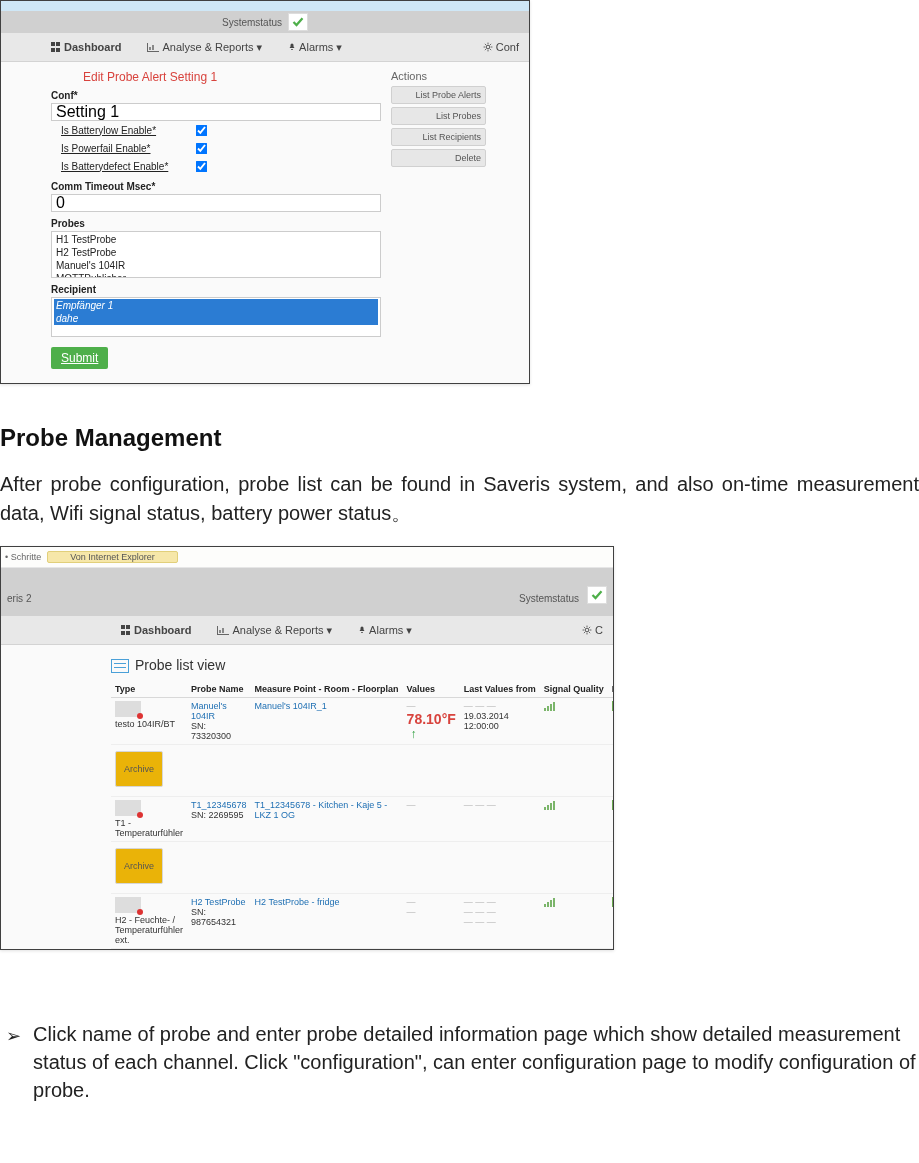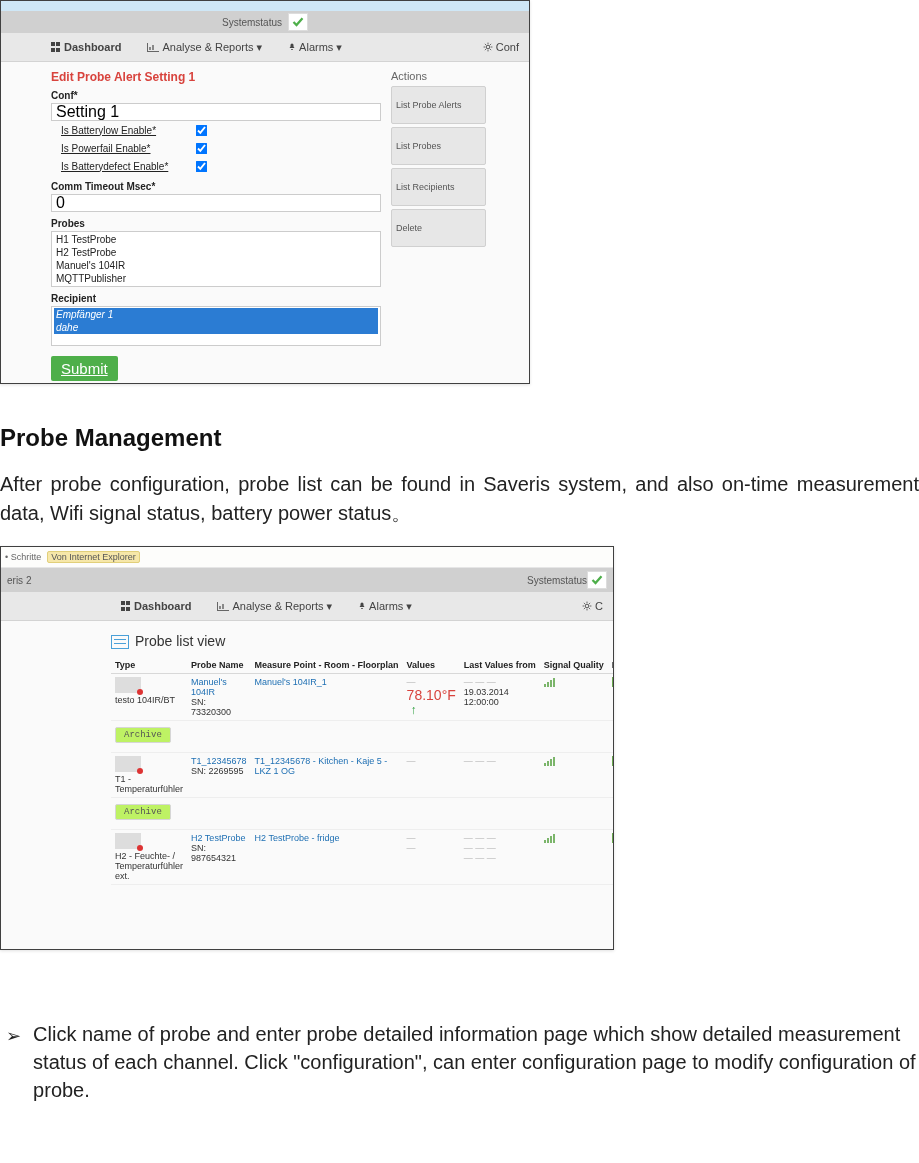--- a/index.html
+++ b/index.html
@@ -58,94 +58,94 @@
   .grid-icon{display:inline-flex;flex-wrap:wrap;width:10px;height:10px;gap:1px;}
   .grid-icon span{width:4px;height:4px;background:#444;}
   .chart-icon{width:11px;height:8px;border-left:1px solid #666;border-bottom:1px solid #666;position:relative;}
   .chart-icon:before{content:"";position:absolute;left:1px;bottom:1px;width:2px;height:3px;background:#888;}
   .chart-icon:after{content:"";position:absolute;left:4px;bottom:1px;width:2px;height:5px;background:#888;}
   .bell-icon{width:8px;height:8px;}
   .gear-icon{width:10px;height:10px;}
   .shot1 .content{display:flex;padding:8px 12px 12px 50px;height:320px;}
   .form-col{width:330px;font-size:10px;}
   .actions-col{padding-left:10px;}
-  .form-title{color:var(--brand);font-weight:bold;font-size:12px;margin-bottom:6px;}
+  .form-title{color:var(--brand);font-weight:normal;font-size:12px;margin-bottom:6px;margin-left:32px;}
   .fld-label{font-weight:bold;margin:6px 0 2px;}
   .fld-input{
     width:100%;height:18px;border:1px solid #ccc;background:#fff;
     font-size:16px;padding:0 4px;box-sizing:border-box;
   }
   .chk-row{display:flex;align-items:center;height:18px;padding-left:10px;text-decoration:underline;}
   .chk-row .lbl{width:130px;}
   .chk-row input{transform:scale(0.9);}
   .listbox{
-    width:100%;border:1px solid #ccc;background:#fff;height:56px;
+    width:100%;border:1px solid #ccc;background:#fff;height:47px;
     overflow:auto;font-size:10px;padding:1px 2px;box-sizing:border-box;
   }
   .listbox .opt{padding:0 2px;line-height:13px;white-space:nowrap;}
   .listbox .opt.sel{background:#2b7cd3;color:#fff;font-style:italic;}
   .submit-btn{
     margin-top:10px;background:var(--submit);color:#fff;border:none;
-    font-size:15px;padding:4px 10px;border-radius:2px;cursor:pointer;text-decoration:underline;
+    font-size:12px;padding:4px 10px;border-radius:2px;cursor:pointer;text-decoration:underline;
   }
   .actions-col .ac-title{font-size:11px;color:#666;margin-bottom:4px;}
   .ac-btn{
     display:block;width:85px;background:var(--btn);color:var(--btn-text);
-    border:1px solid #d0d0d0;font-size:9px;padding:13px 4px;margin-bottom:3px;
-    text-align:left;border-radius:2px;cursor:pointer;
+    border:1px solid #d0d0d0;font-size:9px;padding:3px 4px;margin-bottom:3px;
+    text-align:right;border-radius:2px;cursor:pointer;
   }
 
   
   h2{font-size:24px;font-weight:bold;margin:30px 0 18px;color:#111;}
   .para{font-size:20px;line-height:1.45;text-align:justify;margin:0 0 18px;color:#222;}
   .bullet{display:flex;gap:12px;font-size:20px;line-height:1.4;color:#222;padding-left:6px;}
   .bullet .arrow{font-size:18px;padding-top:4px;}
 
   
   .shot2{width:612px;height:402px;margin-left:0;}
   .ie-bar{
     height:20px;background:#fdfdfb;border-bottom:1px solid #e6e6e6;
     display:flex;align-items:center;font-size:9px;color:#555;padding:0 4px;gap:6px;
   }
   .ie-bar .tab1{color:#666;}
-  .ie-fav{background:#f6e7a9;border:1px solid #e1cf7a;border-radius:2px;padding:0 3px;}
+  .ie-fav{background:#f6e7a9;border:1px solid #e1cf7a;border-radius:2px;padding:0 22px;}
   .eris-bar{
-    height:24px;background:#d0d0d0;display:flex;align-items:center;
-    font-size:10px;color:#555;padding:0 6px;gap:0;
+    height:24px;background:#d0d0d0;display:flex;align-items:flex-end;
+    font-size:10px;color:#555;padding:12px 6px;gap:8px;
   }
   .eris-bar .spacer{flex:1;}
   .shot2 .body{padding:8px 8px 8px 110px;}
   .plv-title{display:flex;align-items:flex-end;gap:6px;font-size:14px;color:#333;margin:4px 0 8px;}
   .icon-list{width:16px;height:12px;border:1px solid #4aa0d8;position:relative;}
   .icon-list:before,.icon-list:after{content:"";position:absolute;left:2px;right:2px;height:1px;background:#4aa0d8;}
   .icon-list:before{top:3px;}.icon-list:after{top:7px;}
   table.plv{width:100%;border-collapse:collapse;font-size:9px;color:#333;}
   table.plv th{
     text-align:left;font-weight:bold;padding:3px 4px;border-bottom:1px solid #d8d8d8;
     vertical-align:bottom;color:#222;white-space:nowrap;
   }
   table.plv td{padding:3px 4px;vertical-align:top;border-bottom:1px solid #eee;}
   .probe-type{min-width:60px;}
   .probe-img{width:26px;height:16px;background:#ddd;position:relative;margin-bottom:2px;}
   .probe-img:after{content:"";position:absolute;right:-2px;bottom:-2px;width:6px;height:6px;border-radius:50%;background:#d33;}
   .link{color:var(--blue);}
-  .big-val{color:#d8433d;font-size:14px;font-weight:normal;}
+  .big-val{color:#d8433d;font-size:14px;font-weight:bold;}
   .arrow-up{color:#2a9d3a;font-size:12px;padding-left:4px;}
   .sig{display:inline-flex;align-items:flex-end;gap:1px;height:10px;}
   .sig span{width:2px;background:#7bb56a;}
   .sig span:nth-child(1){height:3px;}
   .sig span:nth-child(2){height:5px;}
   .sig span:nth-child(3){height:7px;}
   .sig span:nth-child(4){height:9px;}
   .batt{display:inline-block;width:14px;height:8px;border:1px solid #6aa84f;position:relative;}
   .batt:after{content:"";position:absolute;right:-3px;top:2px;width:2px;height:4px;background:#6aa84f;}
   .batt .fill{position:absolute;left:1px;top:1px;bottom:1px;background:#6aa84f;}
   .archive-btn{
-    display:inline-block;background:#bef264;border:1px solid #d6d6d6;
-    font-size:9px;padding:2px 8px;border-radius:2px;color:#555;cursor:pointer;margin:3px 0 6px;font-family:Liberation Mono, monospace;
+    display:inline-block;background:#eab308;border:1px solid #d6d6d6;
+    font-size:9px;padding:12px 8px;border-radius:2px;color:#555;cursor:pointer;margin:3px 0 6px;
   }
   .dashline{color:#bbb;}
 </style>
 </head>
 <body>
 <div class="page">
 
 <div class="shot shot1">
   <div class="top-strip"></div>
   <div class="status-bar">

